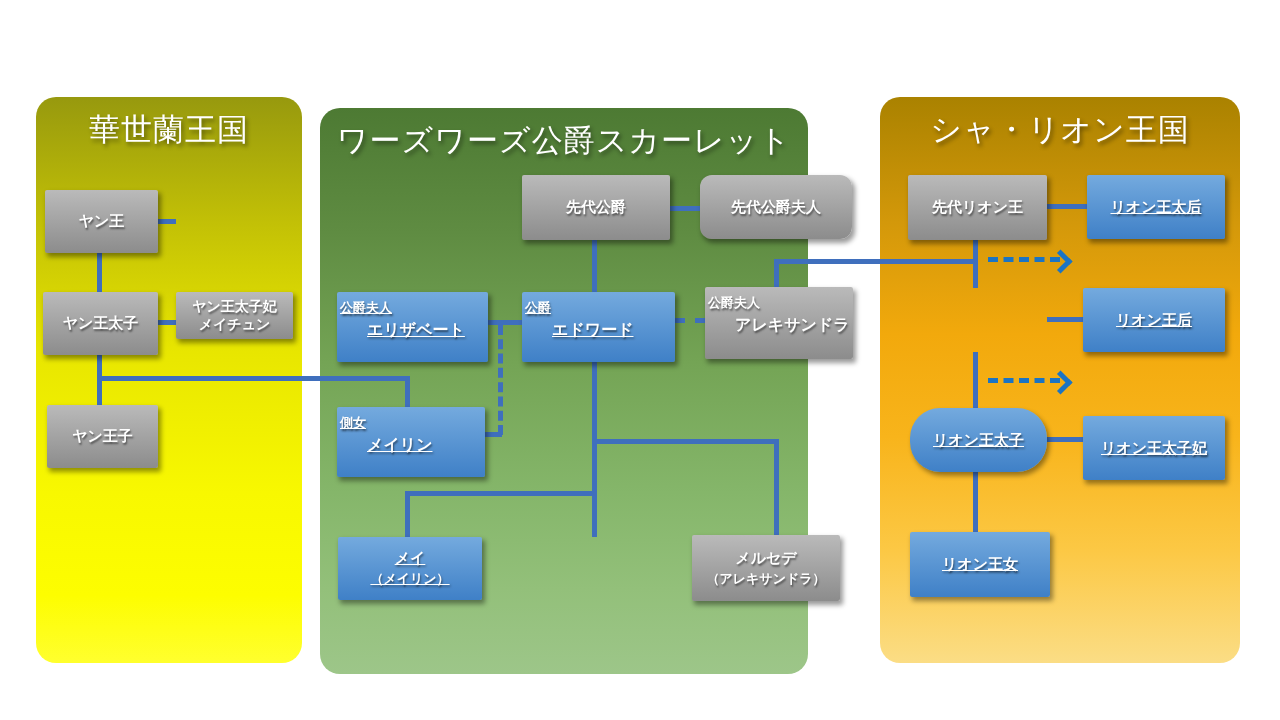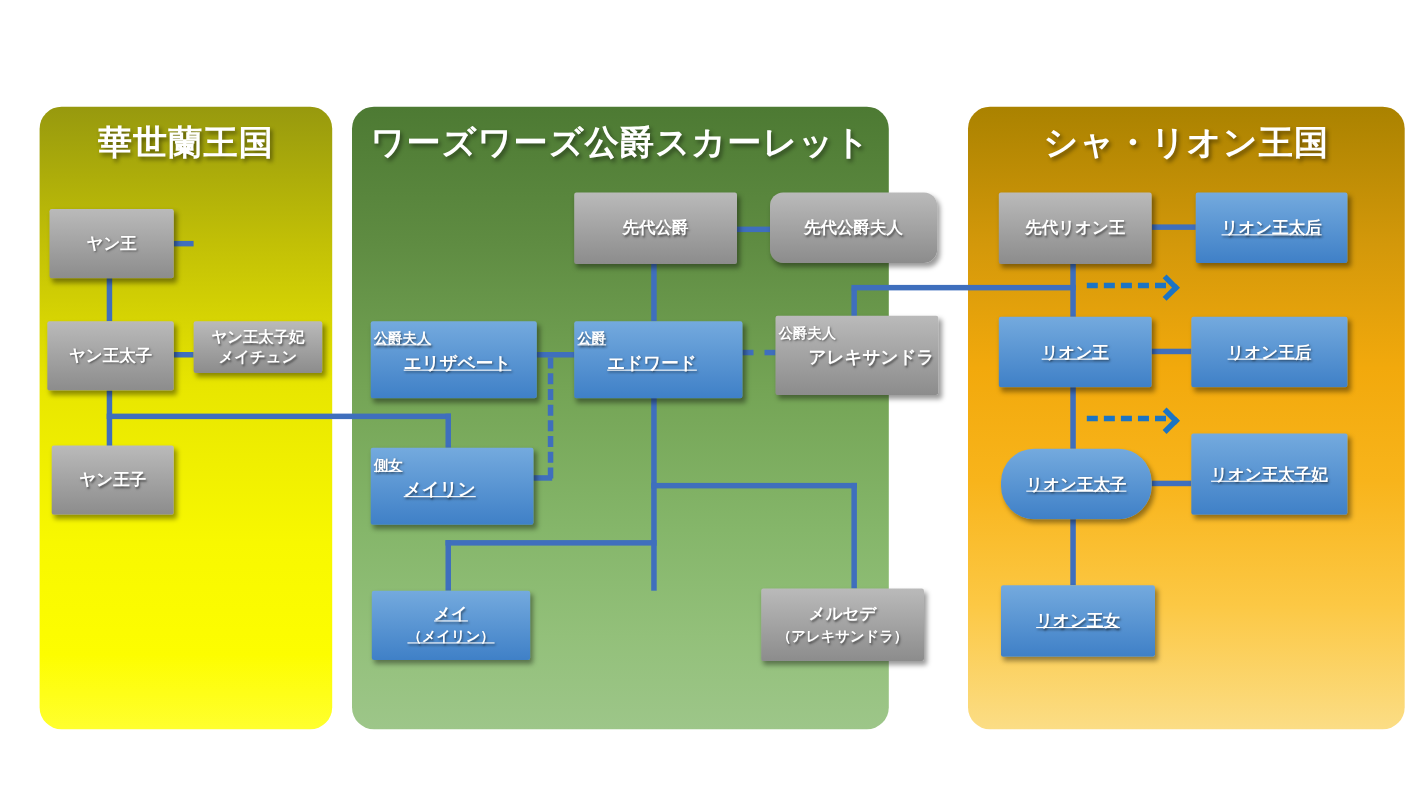--- a/index.html
+++ b/index.html
@@ -11,25 +11,25 @@
     --box-gray-bot:#8c8c8c;
   }
   html,body{margin:0;padding:0;}
   body{font-family:"Liberation Sans","DejaVu Sans",sans-serif;background:#fff;}
   .canvas{position:relative;width:1280px;height:720px;background:#ffffff;overflow:hidden;}
 
   .panel{position:absolute;top:97px;height:566px;border-radius:20px;}
   .panel-left{left:36px;width:266px;
     background:linear-gradient(180deg,#97990e 0%,#c2c006 22%,#e8e600 45%,#f8f800 70%,#fdfd00 88%,#ffff2e 100%);}
   .panel-mid{left:320px;width:488px;
-    background:linear-gradient(180deg,#4d7a33 0%,#5f8c42 22%,#74a455 45%,#85b66a 68%,#93c07a 85%,#9dc689 100%);}
-  .panel-right{left:880px;width:397px;
+    background:linear-gradient(180deg,#4d7a33 0%,#5f8c42 22%,#74a455 45%,#85b66a 68%,#93c07a 85%,#9dc689 100%);margin-top:11px;}
+  .panel-right{left:880px;width:360px;
     background:linear-gradient(180deg,#aa8200 0%,#d3980a 22%,#f2a90c 42%,#f8b41b 60%,#fcc844 80%,#fbdd85 100%);}
   .panel-title{position:absolute;top:12px;left:0;right:0;text-align:center;
-    color:#ffffff;font-weight:bold;font-size:31px;letter-spacing:1px;
+    color:#ffffff;font-weight:normal;font-size:31px;letter-spacing:1px;
     text-shadow:2px 3px 4px rgba(0,0,0,.45);white-space:nowrap;}
 
   .node{position:absolute;border-radius:2px;color:#fff;font-weight:bold;
     box-shadow:2.5px 3.5px 5px rgba(0,0,0,.40);
     display:flex;flex-direction:column;justify-content:center;
     text-shadow:1px 1.5px 2px rgba(0,0,0,.5);}
   .node.blue{background:linear-gradient(180deg,var(--box-blue-top) 0%,var(--box-blue-bot) 100%);text-decoration:underline;}
   .node.gray{background:linear-gradient(180deg,var(--box-gray-top) 0%,var(--box-gray-bot) 100%);}
   .node.single{align-items:center;font-size:15px;}
   .node.titled{justify-content:flex-start;padding-top:7px;}
@@ -140,29 +140,26 @@
     <span class="l1">メルセデ</span>
     <span class="l2">（アレキサンドラ）</span>
   </div>
 
   <div class="node gray single" style="left:908px;top:175px;width:139px;height:65px;">
     <span class="l1">先代リオン王</span>
   </div>
   <div class="node blue single" style="left:1087px;top:175px;width:138px;height:64px;">
     <span class="l1">リオン王太后</span>
   </div>
-  <div class="node blue single" style="left:908px;top:288px;width:139px;height:64px;">
-    <span class="l1">リオン王</span>
-  </div>
   <div class="node blue single" style="left:1083px;top:288px;width:142px;height:64px;">
     <span class="l1">リオン王后</span>
   </div>
   <div class="node blue single" style="left:910px;top:408px;width:137px;height:64px;border-radius:30px;">
     <span class="l1">リオン王太子</span>
   </div>
-  <div class="node blue single" style="left:1083px;top:394px;width:142px;height:74px;">
+  <div class="node blue single" style="left:1083px;top:416px;width:142px;height:64px;">
     <span class="l1">リオン王太子妃</span>
   </div>
   <div class="node blue single" style="left:910px;top:532px;width:140px;height:65px;">
     <span class="l1">リオン王女</span>
   </div>
 
 </div>
 
 </body></html>

